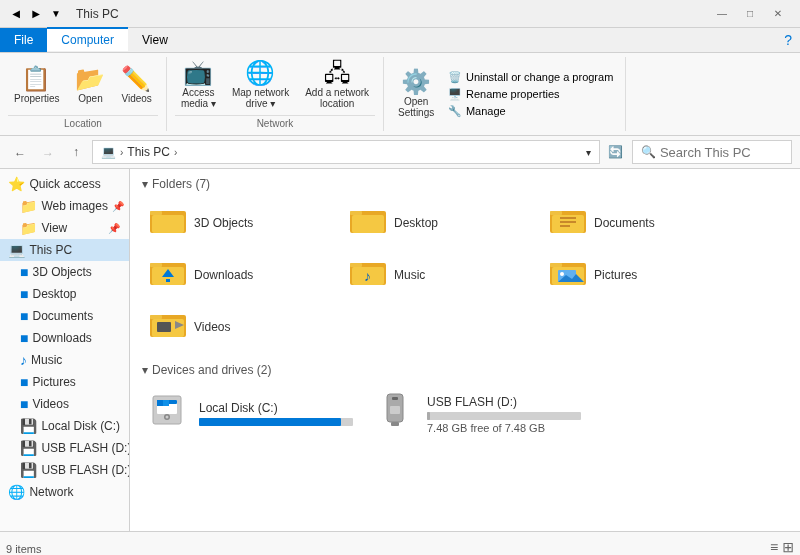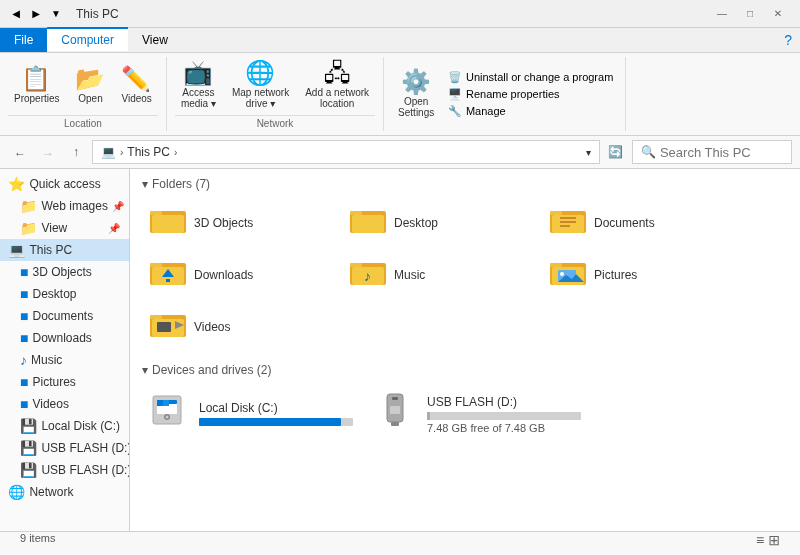--- a/index.html
+++ b/index.html
@@ -60,21 +60,21 @@
     .drives-grid { display: flex; flex-wrap: wrap; gap: 8px; margin-bottom: 8px; }
     .drive-item { display: flex; align-items: center; gap: 8px; width: 220px; padding: 6px 8px; cursor: pointer; border-radius: 2px; border: 1px solid transparent; }
     .drive-icon { font-size: 36px; flex-shrink: 0; }
     .drive-info { flex: 1; }
     .drive-name { font-size: 12px; color: #333; font-weight: 500; margin-bottom: 3px; }
     .drive-bar-bg { height: 8px; background: #d0d0d0; width: 100%; border-radius: 1px; margin-bottom: 2px; }
     .drive-bar-fill { height: 100%; background: #0078d7; border-radius: 1px; }
     .drive-size { font-size: 11px; color: #555; }
 
     
-    .status-bar { height: 24px; border-top: 1px solid #d0d0d0; display: flex; align-items: flex-start; padding: 0 20px; font-size: 11px; color: #555; background: #f8f8f8; }
+    .status-bar { height: 24px; border-top: 1px solid #d0d0d0; display: flex; align-items: flex-end; padding: 0 6px; font-size: 11px; color: #555; background: #f8f8f8; }
     .status-bar .view-icons { margin-left: auto; display: flex; gap: 4px; }
     .view-icon-btn { cursor: pointer; color: #666; font-size: 14px; }
   </style>
 </head>
 <body>
 
 <div class="title-bar">
   <div class="title-bar-icons">
     <div class="title-bar-icon">◀</div>
     <div class="title-bar-icon">▶</div>

